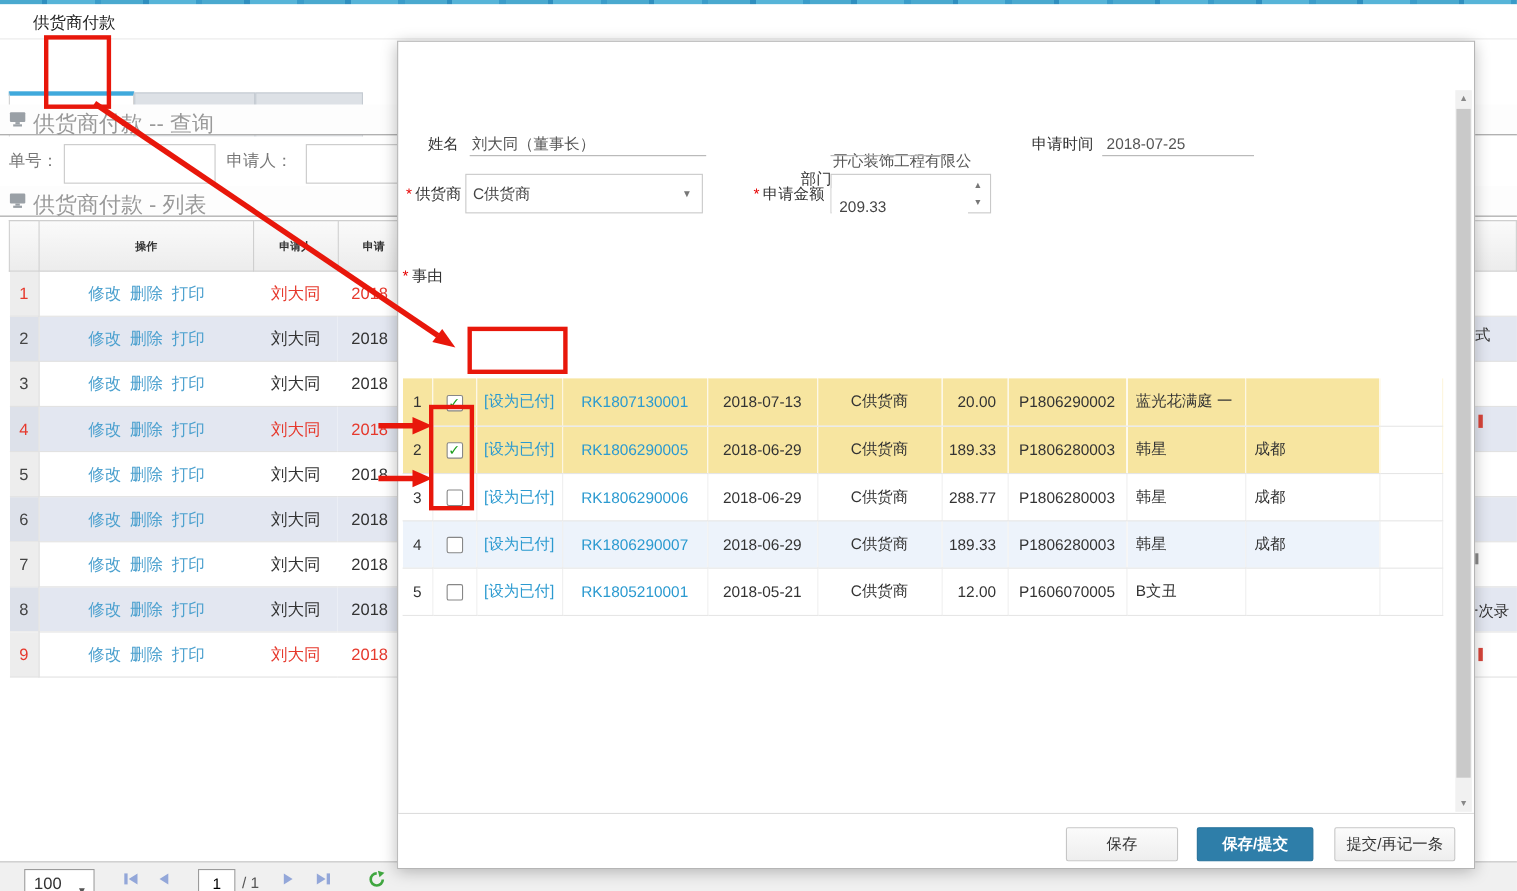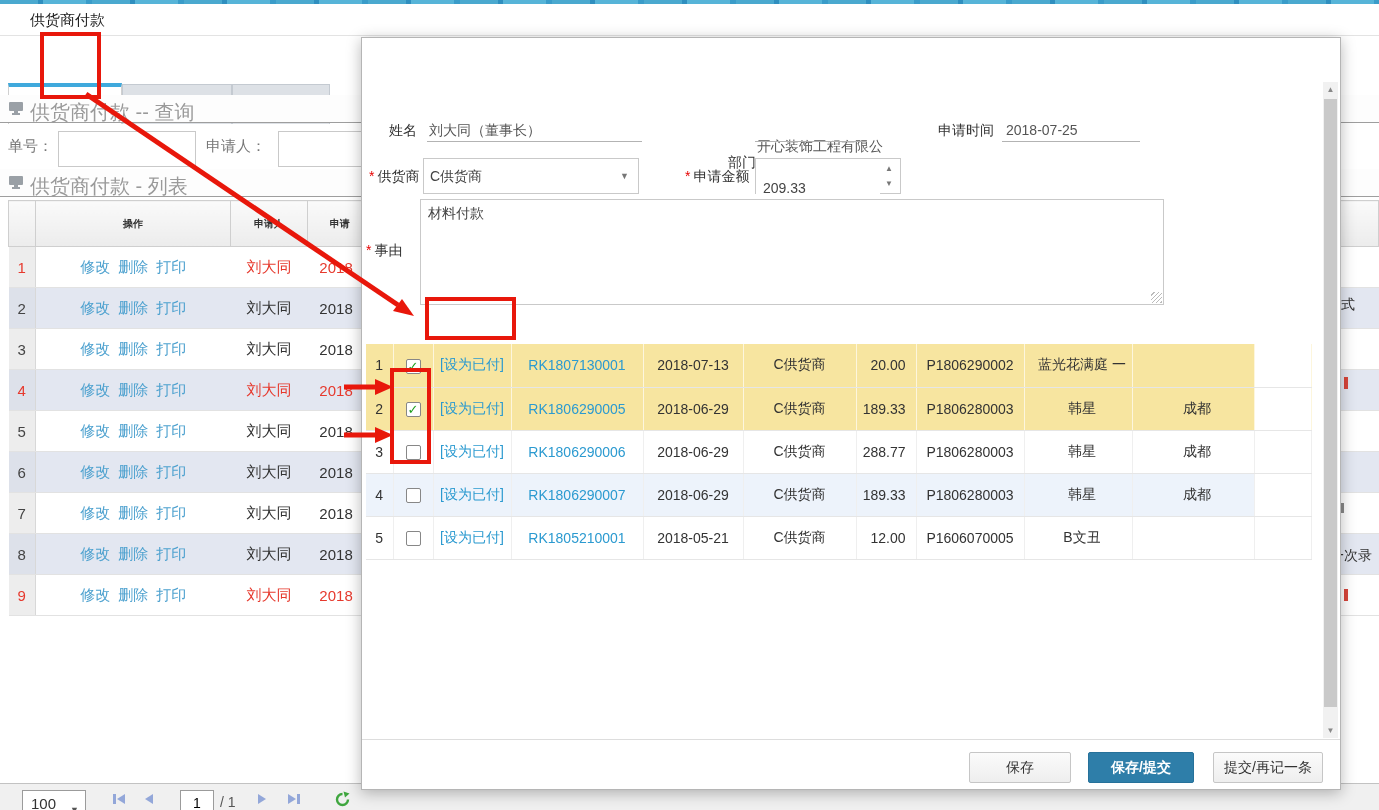--- a/index.html
+++ b/index.html
@@ -80,21 +80,21 @@
   .itab.i2 { left:63px; width:90px; height:38px; background:#fff; font-size:17px; font-weight:bold; color:#222; line-height:36px; }
   .itab.i3 { left:156px; width:79px; }
 
   table.mt { position:absolute; left:4px; top:264px; border-collapse:collapse; table-layout:fixed; }
   table.mt th { height:28px; background:linear-gradient(#fbfbfb,#eaeaea); border:1px solid #d5d5d5; font-size:14px; font-weight:bold; color:#333; }
   table.mt td { height:43px; font-size:14px; border-bottom:1px solid #e6e6e6; border-right:1px solid #efefef; text-align:center; overflow:hidden; white-space:nowrap; background:#fff; }
   table.mt tr.ysel td { background:#f7e5a0; border-right:1px solid #fdf6dd; }
   table.mt tr.balt td { background:#edf3fb; }
   table.mt tr.ysel td.xtra, table.mt tr.balt td.xtra { background:#fff; }
   table.mt td.amtc { text-align:right; padding-right:10px; }
-  table.mt td.lft { text-align:center; padding-left:8px; }
+  table.mt td.lft { text-align:left; padding-left:8px; }
   .blu { color:#2b9ad0; cursor:pointer; }
   .cb { display:inline-block; width:15px; height:15px; border:1px solid #878787; background:#fff; border-radius:2px; vertical-align:middle; text-align:center; line-height:13px; cursor:pointer; }
   .cb i { font-style:normal; font-size:13px; font-weight:bold; color:#1e9e1e; }
 
   .m-scroll { position:absolute; right:2px; top:44px; width:15px; height:656px; background:#f1f1f1; }
   .m-scroll .sup,.m-scroll .sdn { position:absolute; left:0; width:15px; height:15px; text-align:center; font-size:8px; color:#888; line-height:15px; cursor:pointer; }
   .m-scroll .sup { top:0; } .m-scroll .sdn { bottom:0; }
   .m-scroll .thumb { position:absolute; left:1px; top:17px; width:13px; height:608px; background:#c9c9c9; }
 
   .m-foot { position:absolute; left:0; bottom:0; width:100%; height:50px; border-top:1px solid #ddd; background:#fff; }
@@ -285,24 +285,20 @@
     <span class="flabel" style="left:323px; top:88px;"><span class="req">*</span><span>申请金额</span></span>
     <div class="amt">
       <input value="209.33" style="">
       <div class="spin">
         <div>▲</div>
         <div>▼</div>
       </div>
     </div>
 
     <span class="flabel" style="left:4px; top:162px;"><span class="req">*</span><span>事由</span></span>
-    <div class="reason">
-      <span>材料付款</span>
-      <span class="grip"></span>
-    </div>
 
 
     <table class="mt">
       <colgroup>
           <col style="width:27px">
           <col style="width:40px">
           <col style="width:78px">
           <col style="width:132px">
           <col style="width:100px">
           <col style="width:113px">

